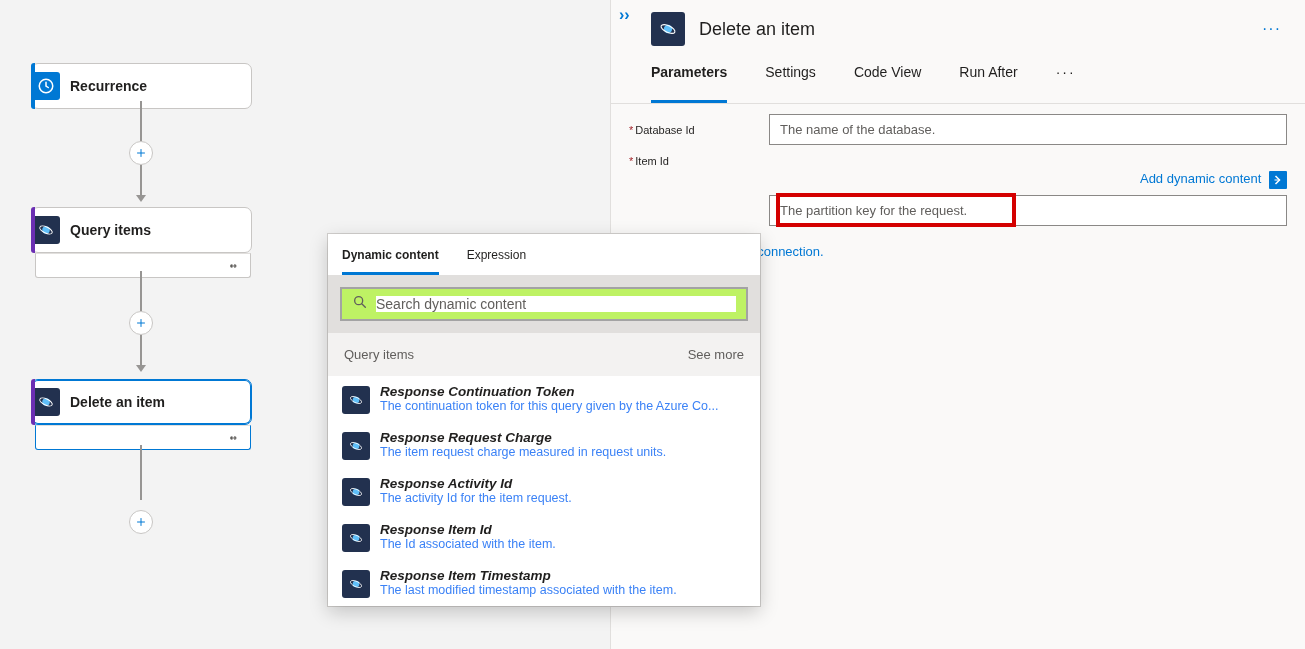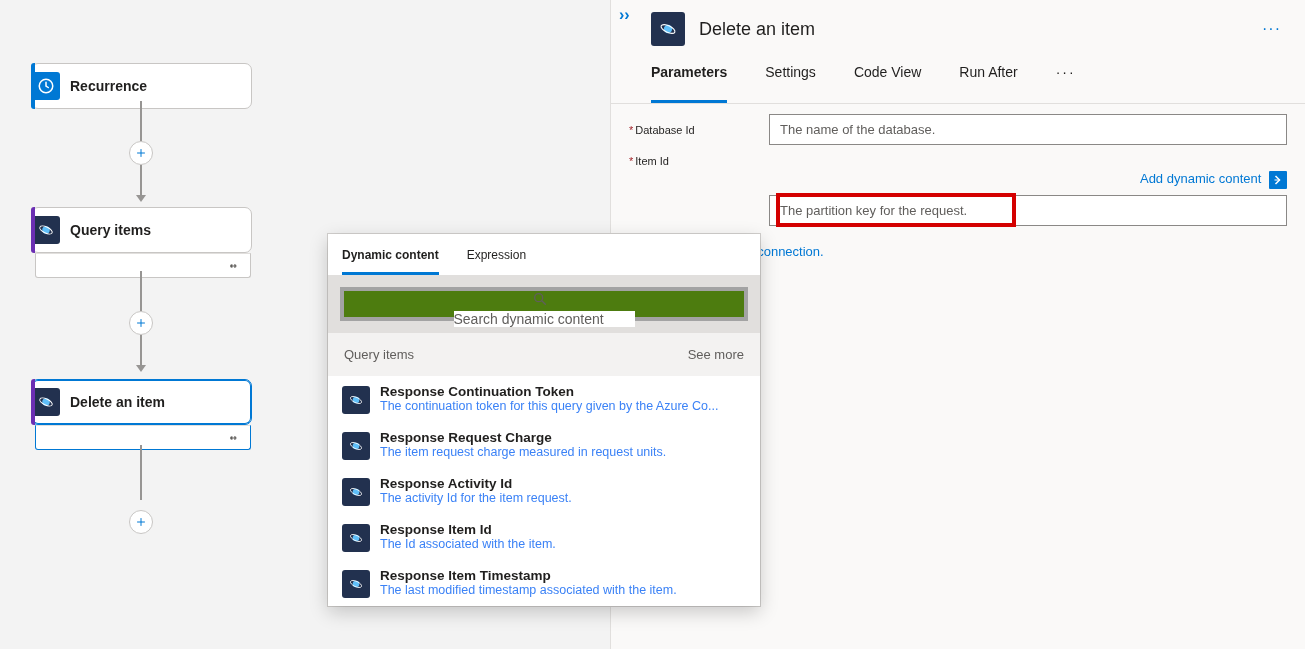--- a/index.html
+++ b/index.html
@@ -47,30 +47,30 @@
 
   
   .redbox { position:absolute; border:4px solid #d40000; pointer-events:none; }
 
   
   .popup { position:absolute; left:328px; top:234px; width:432px; background:#fff; box-shadow: 0 6px 18px rgba(0,0,0,0.2), 0 0 0 1px #d2d0ce; }
   .popup .poptabs { display:flex; padding: 14px 14px 0 14px; gap: 28px; }
   .popup .poptab { font-size:12px; color:#201f1e; padding-bottom:10px; border-bottom:3px solid transparent; cursor:pointer; }
   .popup .poptab.active { font-weight:600; border-bottom-color:#0078d4; }
   .popup .searchwrap { background:#e1dfdd; padding:12px; }
-  .popup .searchbox { display:flex; align-items:center; background:#4d7c0f; border:4px solid #a3a3a3; height:34px; padding:0 10px;flex-direction:column; }
+  .popup .searchbox { display:flex; align-items:center; background:#bef264; border:2px solid #a3a3a3; height:34px; padding:0 10px; }
   .popup .searchbox svg { width:16px; height:16px; margin-right:8px; }
   .popup .searchbox input { border:none; outline:none; flex:1; font-size:14px; }
   .popup .searchbox input::placeholder { color:#605e5c; }
   .popup .grouphdr { display:flex; align-items:center; justify-content:space-between; padding: 14px 16px; background:#f3f2f1; font-size:13px; color:#605e5c; }
   .popup .grouphdr .seemore { color:#605e5c; cursor:pointer; font-size:13px; }
   .popup .pitem { display:flex; align-items:flex-start; padding:8px 14px; cursor:pointer; }
   .popup .pitem .iicon { width:28px; height:28px; border-radius:3px; background:#22314f; display:flex; align-items:center; justify-content:center; flex:0 0 28px; margin-right:10px; margin-top:2px; }
   .popup .pitem .iicon svg{width:16px;height:16px;}
-  .popup .pitem .itexts .ititle { font-size:13.5px; font-weight:600; color:#201f1e; }
+  .popup .pitem .itexts .ititle { font-size:13.5px; font-weight:600; color:#201f1e;font-style:italic; }
   .popup .pitem .itexts .idesc { font-size:12.5px; color:#3b82f6; }
 </style>
 </head>
 <body>
 
 <div class="canvas">
 
   <div class="node" style="left:31px; top:63px;">
     <div class="accent" style="background:#0078d4;"></div>
     <div class="nicon" style="background:#0078d4;">

